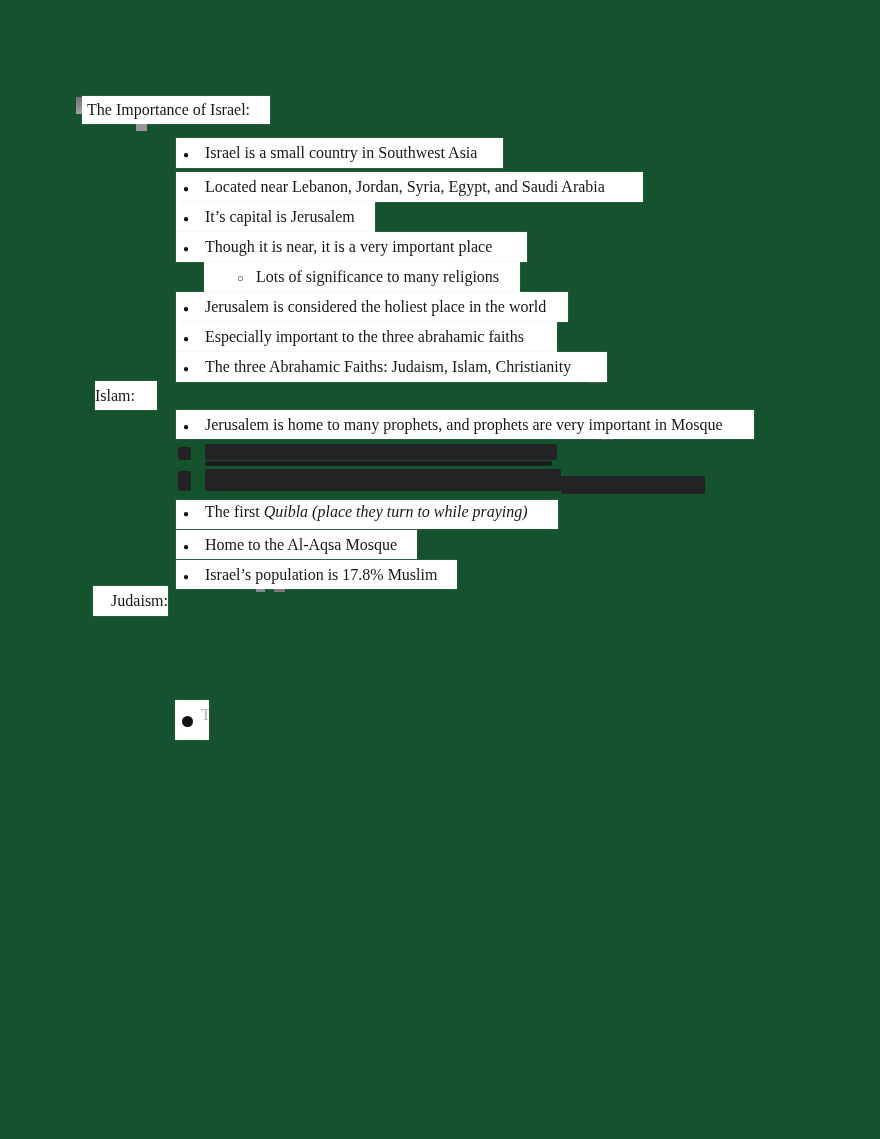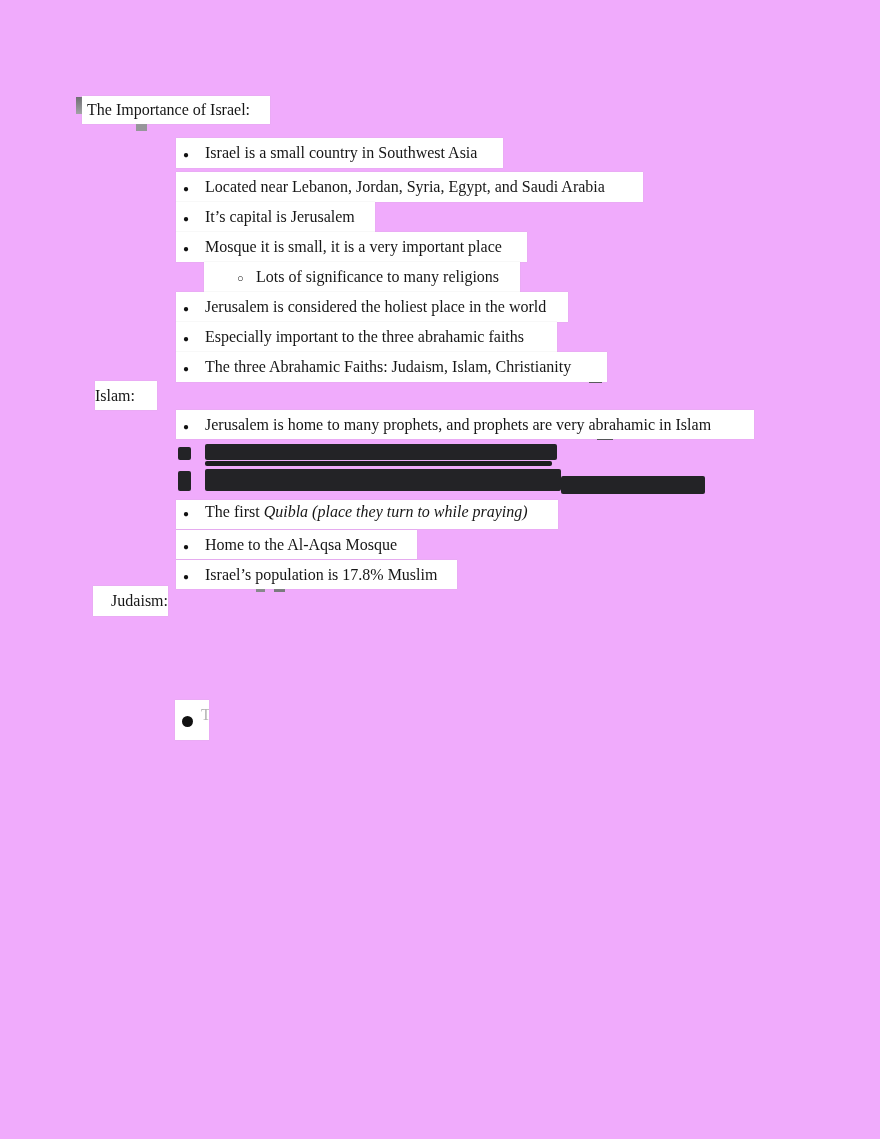--- a/index.html
+++ b/index.html
@@ -1,17 +1,17 @@
 <!DOCTYPE html>
 <html><head>
 <meta charset="utf-8">
 <style>
   html,body{margin:0;padding:0;background:#000;}
   .stage{
-    position:relative;width:880px;height:1139px;background:#f0abfc;
+    position:relative;width:880px;height:1139px;background:#14532d;
     overflow:hidden;
     font-family:"Liberation Serif","DejaVu Serif",serif;
   }
   .run{
     position:absolute;background:#ffffff;color:#161616;
     height:30px;line-height:30px;font-size:16px;
     white-space:nowrap;overflow:hidden;
     box-shadow:0 0 1px rgba(180,180,180,.55);
   }
   .run .txt{font-size:16px;}
@@ -67,21 +67,21 @@
 
   <div class="run" style="left:176px;top:172px;width:467px;">
     <span class="bullet">●</span><span class="txt">Located near Lebanon, Jordan, Syria, Egypt, and Saudi Arabia</span>
   </div>
 
   <div class="run" style="left:176px;top:202px;width:199px;">
     <span class="bullet">●</span><span class="txt">It’s capital is Jerusalem</span>
   </div>
 
   <div class="run" style="left:176px;top:232px;width:351px;">
-    <span class="bullet">●</span><span class="txt">Mosque it is small, it is a very important place</span>
+    <span class="bullet">●</span><span class="txt">Though it is near, it is a very important place</span>
   </div>
 
   <div class="run" style="left:204px;top:262px;width:316px;">
     <span class="subbullet">○</span><span class="txt">Lots of significance to many religions</span>
   </div>
 
   <div class="run" style="left:176px;top:292px;width:392px;">
     <span class="bullet">●</span><span class="txt">Jerusalem is considered the holiest place in the world</span>
   </div>
 
@@ -91,21 +91,21 @@
 
   <div class="run" style="left:176px;top:352px;width:431px;">
     <span class="bullet">●</span><span class="txt">The three Abrahamic Faiths: Judaism, Islam, Christianity</span>
   </div>
 
   <div class="run label-run" style="left:95px;top:381px;width:62px;height:29px;line-height:29px;">
     <span class="txt">Islam:</span>
   </div>
 
   <div class="run" style="left:176px;top:410px;width:578px;height:29px;line-height:29px;">
-    <span class="bullet">●</span><span class="txt">Jerusalem is home to many prophets, and prophets are very abrahamic in Islam</span>
+    <span class="bullet">●</span><span class="txt">Jerusalem is home to many prophets, and prophets are very important in Mosque</span>
   </div>
 
   <div class="dark-run" style="left:176px;top:440px;width:530px;height:27px;">
     <div class="bit" style="left:2px;top:7px;width:13px;height:13px;"></div>
     <div class="bit" style="left:29px;top:4px;width:352px;height:16px;"></div>
     <div class="bit" style="left:29px;top:21px;width:347px;height:5px;background:#1d1d20;"></div>
   </div>
 
   <div class="dark-run" style="left:176px;top:468px;width:530px;height:30px;">
     <div class="bit" style="left:2px;top:3px;width:13px;height:20px;"></div>

